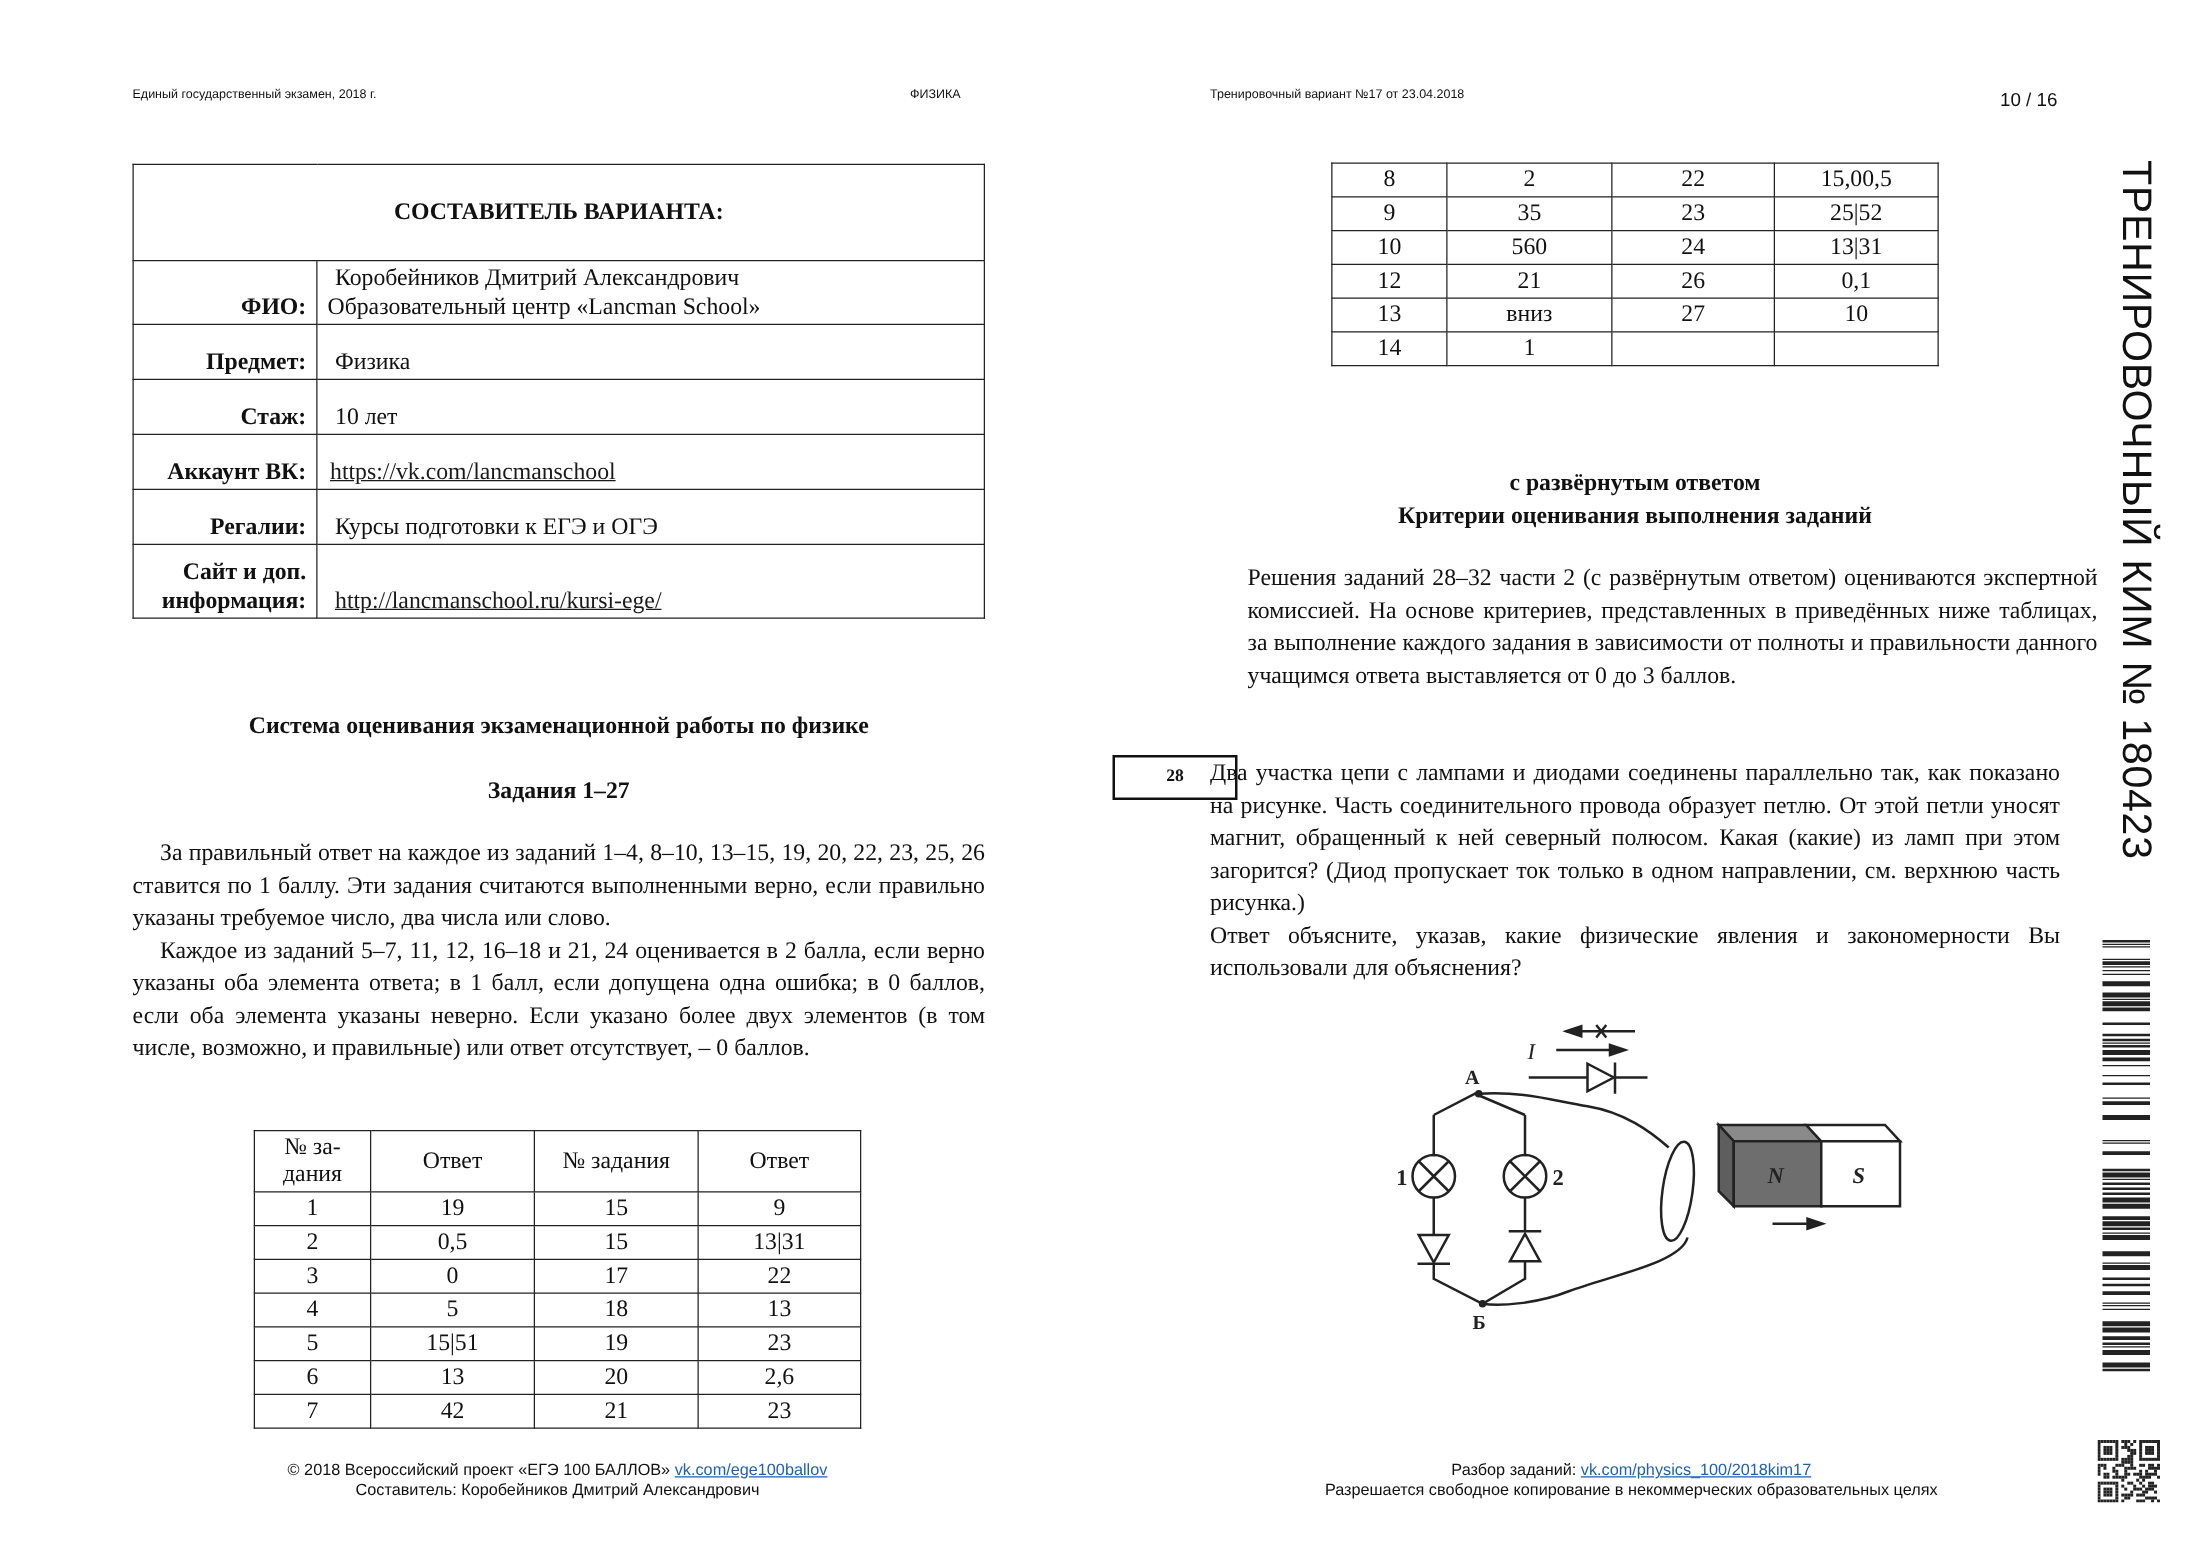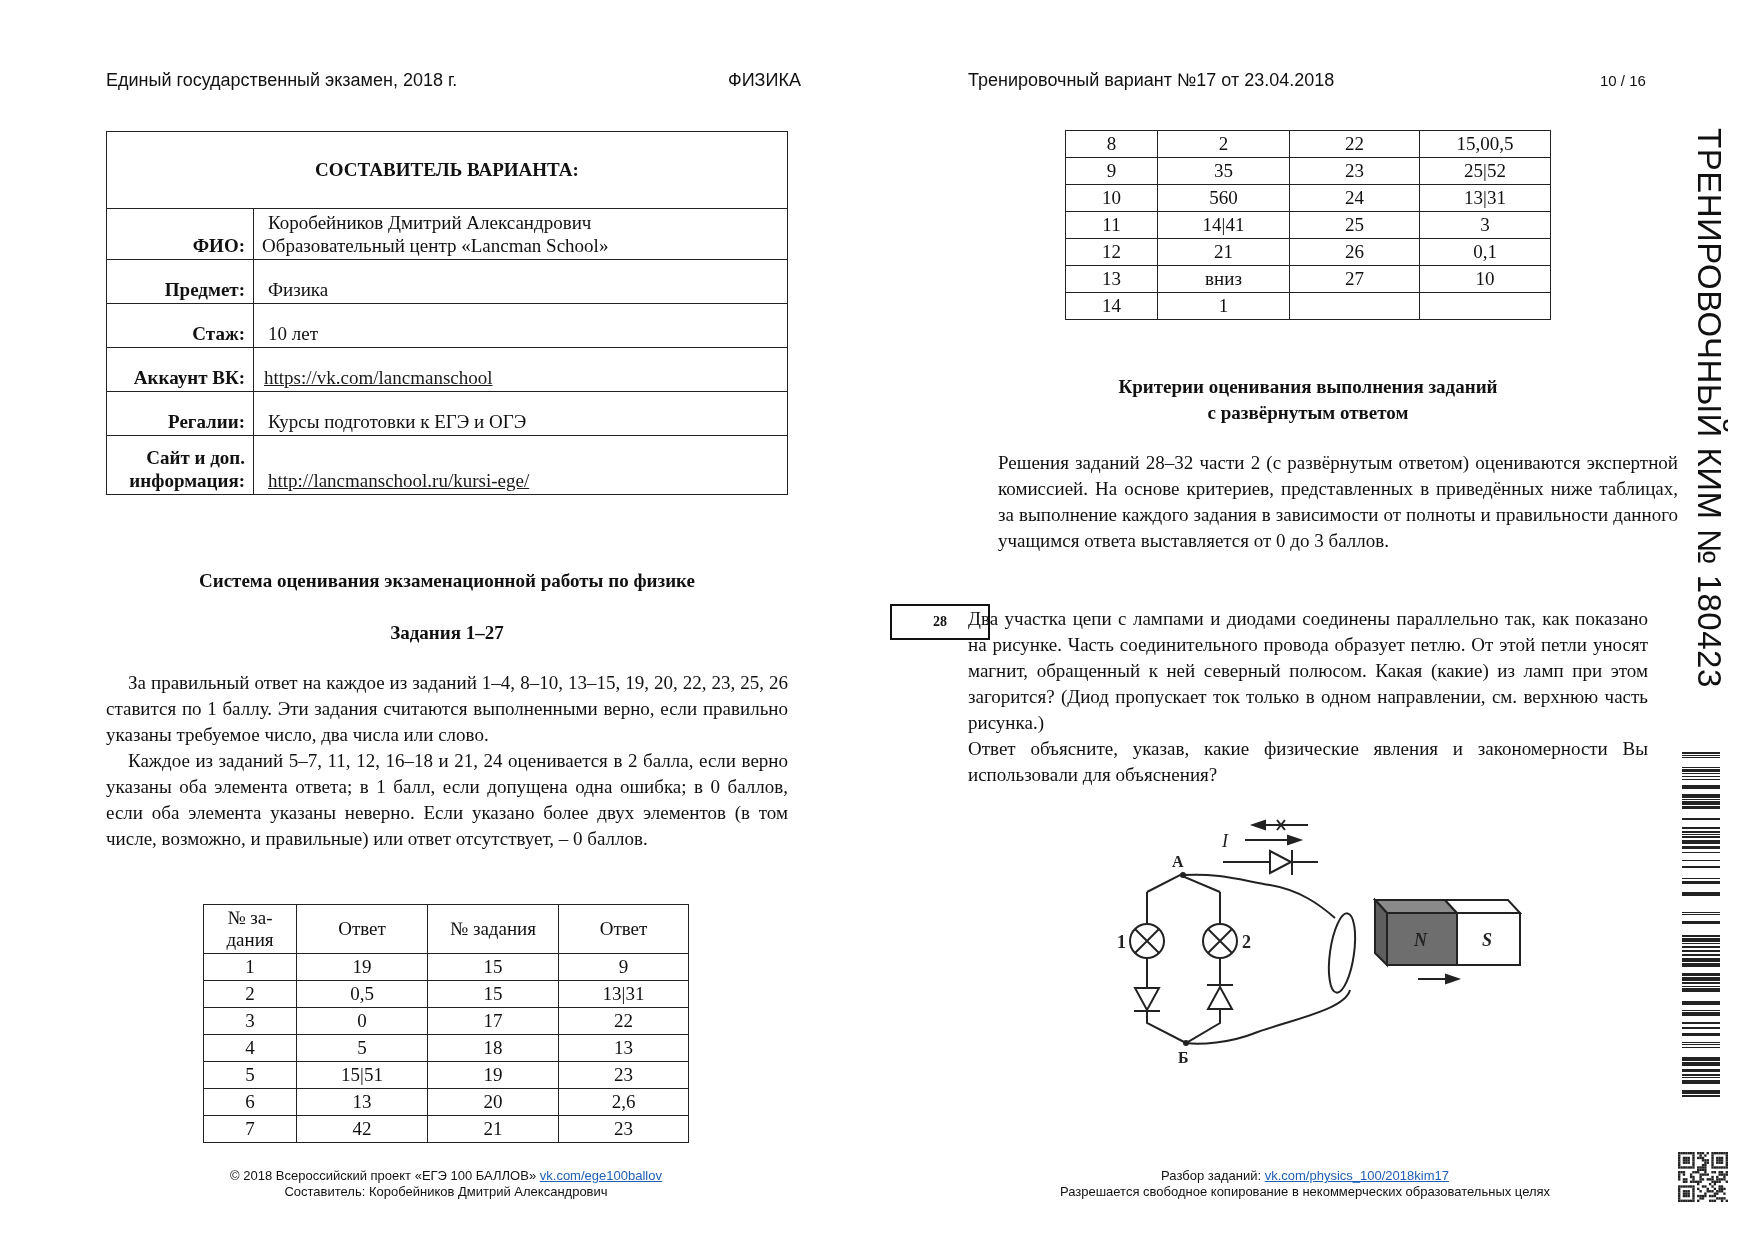--- a/index.html
+++ b/index.html
@@ -1,19 +1,19 @@
 <!DOCTYPE html>
 <html><head>
 <meta charset="utf-8">
 <style>
   html, body { margin:0; padding:0; background:#ffffff; }
   body { width:1754px; height:1239px; position:relative; overflow:hidden; color:#111; }
   .sans { font-family:"Liberation Sans", sans-serif; }
   .abs { position:absolute; }
-  .hdr { font-size:18px; top:70px; }
+  .hdr { font-size:10px; top:70px; }
   a.lnk { color:#1a1a1a; text-decoration:underline; }
   a.blue { color:#1f5fb5; text-decoration:underline; }
 
   
   #composer { position:absolute; left:106px; top:131px; width:682px; border-collapse:collapse; font-family:"Liberation Serif", serif; font-size:19px; }
   #composer td { border:1.5px solid #222; padding:0 8px; }
   #composer .title-cell { height:76px; text-align:center; font-weight:bold; font-size:19px; }
   #composer .lab { width:130px; text-align:right; font-weight:bold; vertical-align:bottom; padding-bottom:2px; }
   #composer .val { vertical-align:bottom; padding-bottom:2px; }
   #composer tr.r-fio td { height:48px; }
@@ -170,26 +170,20 @@
         <td>23</td>
         <td>25|52</td>
       </tr>
       <tr>
         <td>10</td>
         <td>560</td>
         <td>24</td>
         <td>13|31</td>
       </tr>
       <tr>
-        <td>11</td>
-        <td>14|41</td>
-        <td>25</td>
-        <td>3</td>
-      </tr>
-      <tr>
         <td>12</td>
         <td>21</td>
         <td>26</td>
         <td>0,1</td>
       </tr>
       <tr>
         <td>13</td>
         <td>вниз</td>
         <td>27</td>
         <td>10</td>
@@ -197,22 +191,22 @@
       <tr>
         <td>14</td>
         <td>1</td>
         <td></td>
         <td></td>
       </tr>
     </tbody>
 </table>
 
 <div class="abs h-bold" style="left:968px; top:374px; width:680px; line-height:26px;">
+  <div>с развёрнутым ответом</div>
   <div>Критерии оценивания выполнения заданий</div>
-  <div>с развёрнутым ответом</div>
 </div>
 <div class="abs body-txt" style="left:968px; top:450px; width:680px;margin-left:30px;">Решения заданий 28–32 части 2 (с развёрнутым ответом) оцениваются экспертной комиссией. На основе критериев, представленных в приведённых ниже таблицах, за выполнение каждого задания в зависимости от полноты и правильности данного учащимся ответа выставляется от 0 до 3 баллов.</div>
 
 <div id="task-num">28</div>
 <div class="abs body-txt" style="left:968px; top:606px; width:680px;">Два участка цепи с лампами и диодами соединены параллельно так, как показано на рисунке. Часть соединительного провода образует петлю. От этой петли уносят магнит, обращенный к ней северный полюсом. Какая (какие) из ламп при этом загорится? (Диод пропускает ток только в одном направлении, см. верхнюю часть рисунка.)</div>
 <div class="abs body-txt" style="left:968px; top:736px; width:680px;">Ответ объясните, указав, какие физические явления и закономерности Вы использовали для объяснения?</div>
 
 <svg class="abs" style="left:1090px; top:805px;" width="440" height="265" viewBox="0 0 440 265">
   <g fill="none" stroke="#222" stroke-width="2">
 

